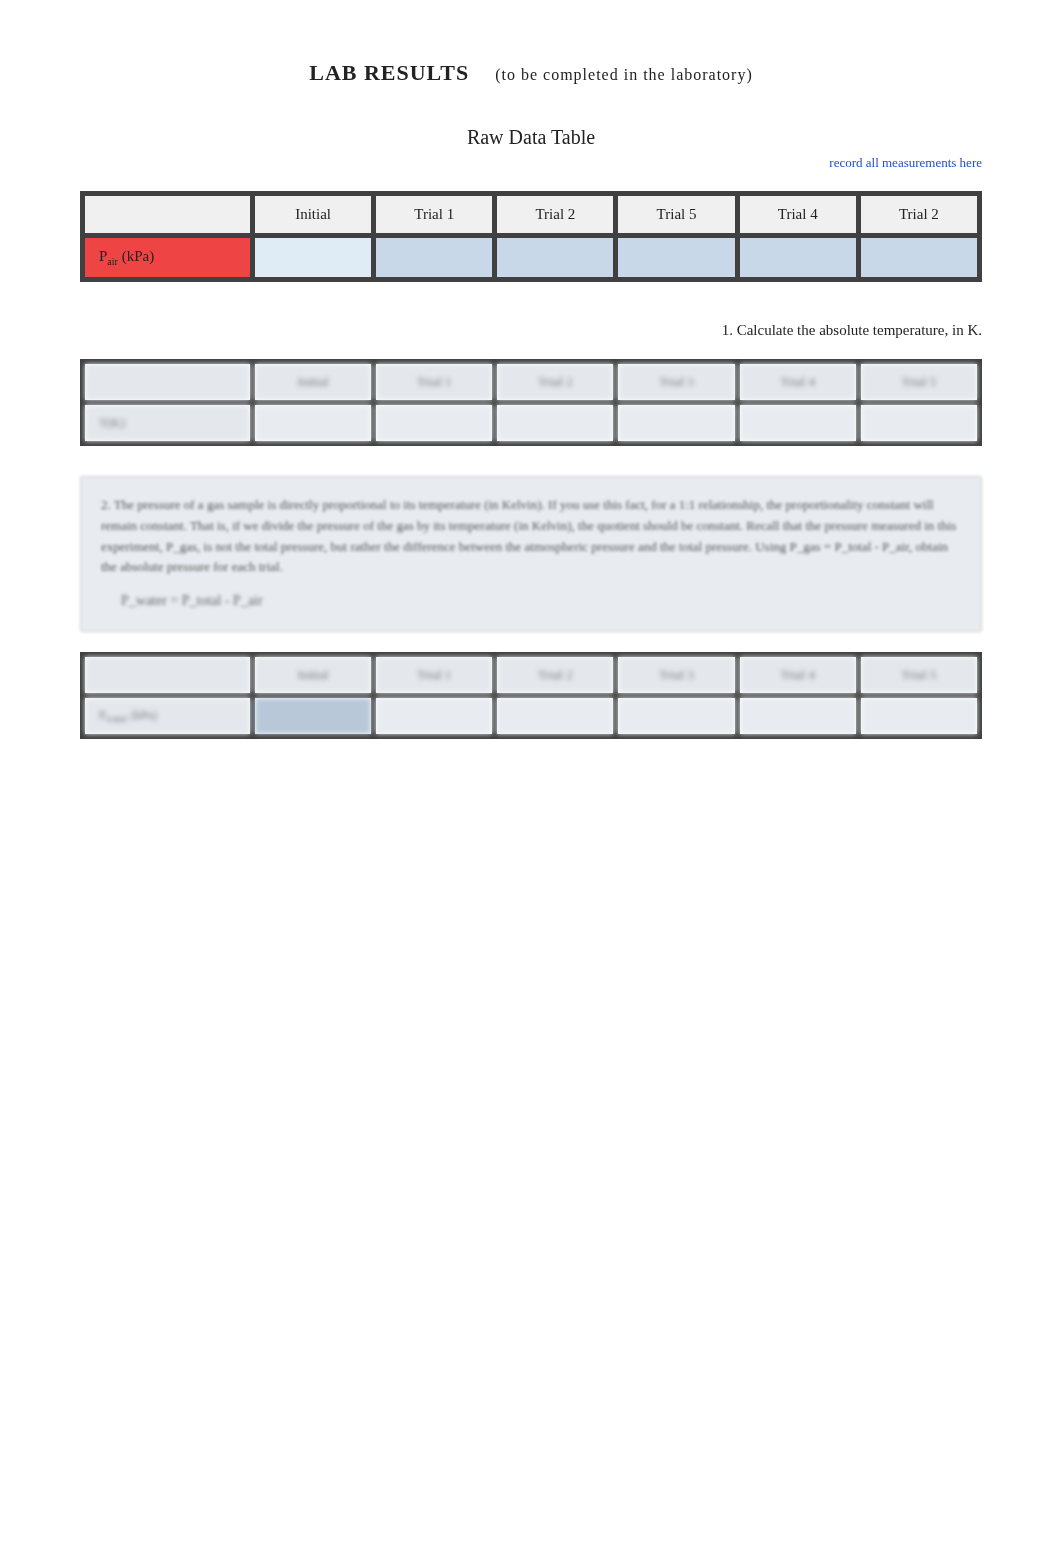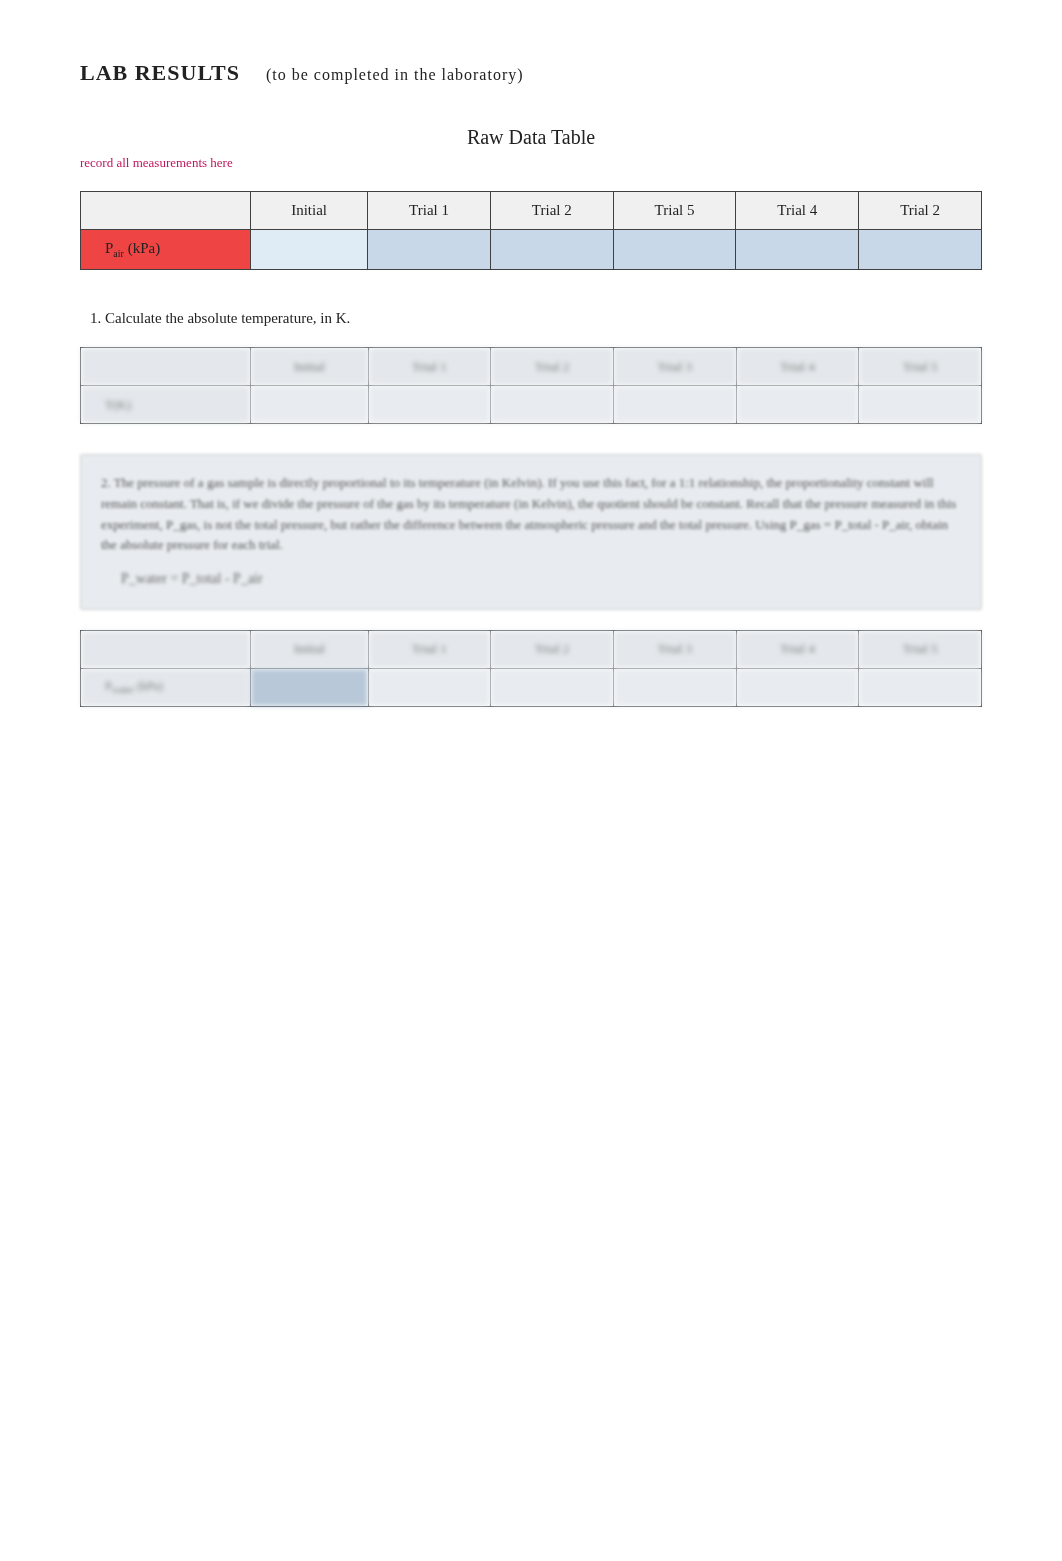--- a/index.html
+++ b/index.html
@@ -11,20 +11,21 @@
     body {
       background: #ffffff;
       font-family: Georgia, 'Times New Roman', serif;
       color: #222;
       width: 1062px;
       min-height: 1561px;
       padding: 40px 80px;
     }
 
     .page-header {
+      text-align: center;
       margin-bottom: 40px;
       margin-top: 20px;
     }
 
     .page-header .title {
       font-size: 22px;
       font-weight: bold;
       letter-spacing: 1px;
     }
 
@@ -34,37 +35,37 @@
     }
 
     .section-title {
       text-align: center;
       font-size: 20px;
       margin-bottom: 6px;
       margin-top: 26px;
     }
 
     .section-note {
-      text-align: left;
+      text-align: right;
       font-size: 13px;
-      color: #be185d;
+      color: #1d4ed8;
       margin-bottom: 20px;
     }
 
     
     .data-table {
       width: 100%;
       border-collapse: collapse;
       margin-bottom: 30px;
       border: 1px solid #bbb;
     }
 
     .data-table th, .data-table td {
-      border: 1px solid #404040;
-      padding: 10px 24px;
+      border: 5px solid #404040;
+      padding: 10px 14px;
       text-align: center;
       font-size: 15px;
       min-width: 80px;
       height: 38px;
     }
 
     .data-table th {
       background: #f0f0f0;
       font-weight: normal;
     }
@@ -97,20 +98,21 @@
     .analysis-title {
       font-size: 16px;
       font-weight: bold;
       margin-bottom: 8px;
     }
 
     .analysis-item {
       font-size: 15px;
       margin-bottom: 20px;
       padding-left: 10px;
+      text-align: right;
     }
 
     
     .blurred-row td {
       filter: blur(2.5px);
       color: #888;
       background: #e8ecf0;
       font-size: 13px;
     }
 

